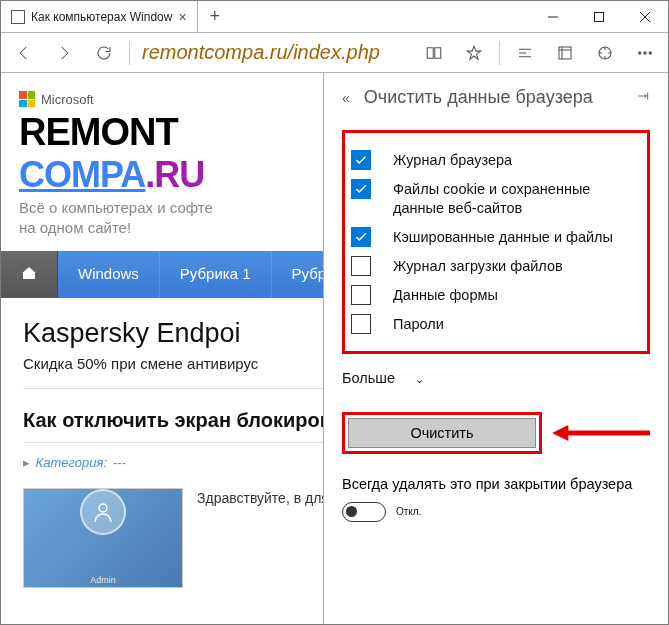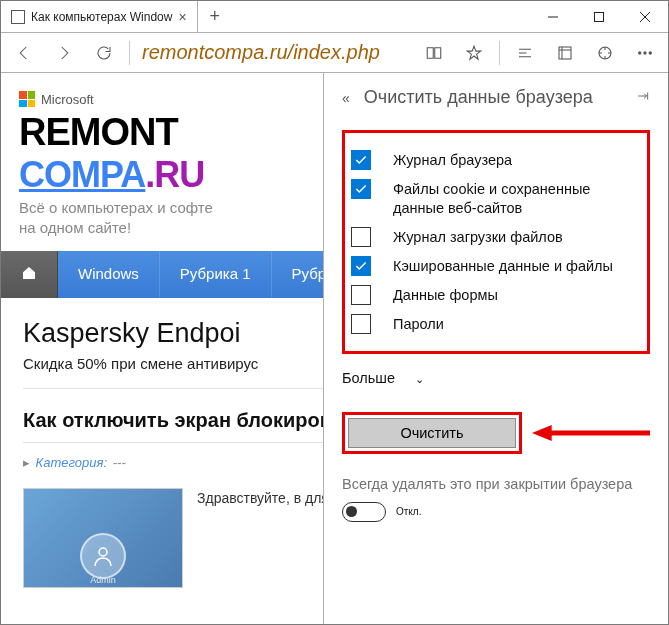--- a/index.html
+++ b/index.html
@@ -39,44 +39,44 @@
   .navitem { color: #fff; padding: 14px 20px; font-size: 15px; border-right: 1px solid rgba(255,255,255,0.15); }
   .navitem.home { background: #555; background: linear-gradient(#6a6a6a,#555); border-right: 1px solid #444; }
 
   .article { background: #fff; padding: 20px 22px; }
   .h1 { font-size: 27px; font-weight: 400; color: #111; margin-bottom: 6px; white-space: nowrap; }
   .sub { font-size: 15px; color: #222; border-bottom: 1px solid #e0e0e0; padding-bottom: 16px; margin-bottom: 20px; }
   .h2 { font-size: 20px; font-weight: 700; color: #111; margin-bottom: 12px; border-bottom: 1px solid #e0e0e0; padding-bottom: 10px; }
   .cat { font-size: 13px; color: #888; margin-bottom: 18px; display: flex; align-items: center; gap: 6px; }
   .cat .catlabel { color: #4a8ee0; font-style: italic; }
   .body { display: flex; gap: 14px; }
-  .thumb { width: 160px; height: 100px; background: linear-gradient(135deg,#6ba5d8,#4a7bb0); border: 1px solid #ccc; display: flex; align-items: flex-end; justify-content: center; padding-bottom: 8px; position: relative; }
+  .thumb { width: 160px; height: 100px; background: linear-gradient(135deg,#6ba5d8,#4a7bb0); border: 1px solid #ccc; display: flex; align-items: flex-start; justify-content: center; padding-bottom: 8px; position: relative; }
   .avatar { width: 46px; height: 46px; border-radius: 50%; background: rgba(255,255,255,0.3); border: 2px solid rgba(255,255,255,0.6); display: flex; align-items: center; justify-content: center; }
   .avatar svg { width: 24px; height: 24px; stroke: #fff; fill: none; stroke-width: 1.5; }
   .thumblabel { position: absolute; bottom: 2px; font-size: 9px; color: #e8e8e8; }
   .bodytext { font-size: 14px; color: #333; line-height: 1.5; }
 
   
   .panel { position: absolute; top: 72px; right: 0; bottom: 0; width: 345px; background: #fff; border-left: 1px solid #b0b0b0; padding: 14px 18px 18px 18px; }
   .phead { display: flex; align-items: center; gap: 14px; color: #555; font-size: 18px; margin-bottom: 22px; }
   .phead .back { font-size: 14px; color: #555; }
   .phead .pin { margin-left: auto; }
   .cbox-wrap { border: 3px solid #e80000; padding: 8px 6px 8px 6px; margin-bottom: 16px; }
   .cbox { display: flex; align-items: flex-start; gap: 22px; margin: 9px 0; }
   .chk { width: 20px; height: 20px; border: 1.5px solid #333; display: flex; align-items: center; justify-content: center; flex-shrink: 0; }
   .chk.on { background: #0078d7; border-color: #0078d7; }
   .chk.on svg { width: 14px; height: 14px; stroke: #fff; stroke-width: 2.5; fill: none; }
   .clabel { font-size: 14.5px; color: #111; line-height: 1.3; padding-top: 1px; }
   .more { font-size: 14.5px; color: #111; margin: 4px 0 26px 0; display: flex; align-items: flex-end; gap: 20px; }
   .clearrow { display: flex; align-items: center; gap: 10px; }
   .clearbtnwrap { border: 3px solid #e80000; padding: 3px; }
-  .clearbtn { width: 168px; height: 30px; background: #ccc; border: 1px solid #888; display: flex; align-items: center; justify-content: center; font-size: 14.5px; color: #000; }
+  .clearbtn { width: 188px; height: 30px; background: #ccc; border: 1px solid #888; display: flex; align-items: center; justify-content: center; font-size: 14.5px; color: #000; }
   .arrow { flex: 1; display: flex; align-items: center; }
   .arrow svg { width: 100%; height: 18px; }
-  .always { font-size: 14.5px; color: #737373; margin-top: 22px; margin-bottom: 10px; }
+  .always { font-size: 14.5px; color: #000000; margin-top: 22px; margin-bottom: 10px; }
   .toggle { display: flex; align-items: center; gap: 10px; }
   .togglesw { width: 44px; height: 20px; border: 1.5px solid #333; border-radius: 10px; position: relative; }
   .togglesw::after { content: ""; position: absolute; left: 3px; top: 3px; width: 11px; height: 11px; border-radius: 50%; background: #333; }
   .togglelabel { font-size: 10px; color: #111; }
 </style>
 </head>
 <body>
 
 <div class="titlebar">
   <div class="tab">
@@ -234,30 +234,30 @@
         </div>
         <div class="cbox">
           <div class="chk on">
             <svg viewBox="0 0 24 24">
               <path d="M4 12l5 5L20 6"></path>
             </svg>
           </div>
           <div class="clabel">Файлы cookie и сохраненные данные веб-сайтов</div>
         </div>
         <div class="cbox">
+          <div class="chk on">
+            <svg viewBox="0 0 24 24">
+              <path d="M4 12l5 5L20 6"></path>
+            </svg>
+          </div>
+          <div class="clabel">Кэшированные данные и файлы</div>
+        </div>
+        <div class="cbox">
           <div class="chk"></div>
           <div class="clabel">Журнал загрузки файлов</div>
-        </div>
-        <div class="cbox">
-          <div class="chk on">
-            <svg viewBox="0 0 24 24">
-              <path d="M4 12l5 5L20 6"></path>
-            </svg>
-          </div>
-          <div class="clabel">Кэшированные данные и файлы</div>
         </div>
         <div class="cbox">
           <div class="chk"></div>
           <div class="clabel">Данные формы</div>
         </div>
         <div class="cbox">
           <div class="chk"></div>
           <div class="clabel">Пароли</div>
         </div>
       </div>

